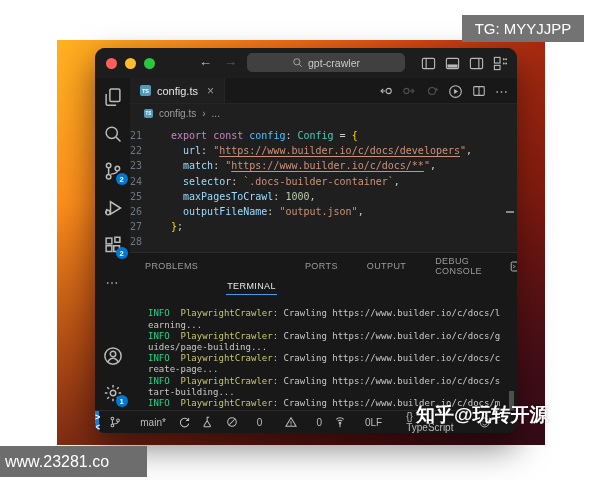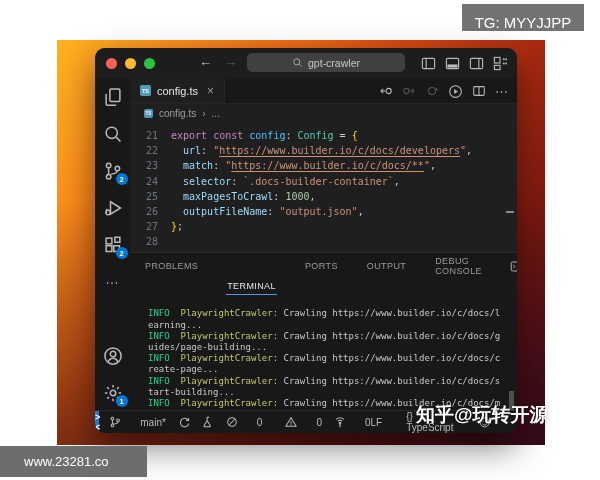--- a/index.html
+++ b/index.html
@@ -61,21 +61,21 @@
   .breadcrumb { position:absolute; left:35px; top:56px; right:0; height:19px;
     background:#1f1f1f; display:flex; align-items:center; gap:6px; padding-left:14px;
     font-size:10px; color:#9d9d9d; }
   .tsicon.small { width:9px; height:9px; font-size:4.5px; }
 
   
   .editor { position:absolute; left:35px; top:75px; right:0; height:129px;
     background:#1f1f1f; font-family:"DejaVu Sans Mono", monospace;
     font-size:10px; line-height:15.2px; padding-top:5px; }
   .code-line { display:flex; white-space:pre; }
-  .ln { flex:0 0 28px; text-align:right; color:#6e7681; }
+  .ln { flex:0 0 28px; text-align:left; color:#6e7681; }
   .code { margin-left:13px; }
   .tk-kw{color:#c586c0} .tk-var{color:#4fc1ff} .tk-type{color:#4ec9b0}
   .tk-prop{color:#9cdcfe} .tk-str{color:#ce9178}
   .tk-strlink{color:#ce9178; text-decoration:underline; text-underline-offset:2px;}
   .tk-num{color:#b5cea8} .tk-brace{color:#ffd700} .tk-p,.tk-plain{color:#cccccc}
   .overview-dash { position:absolute; right:3px; top:88px; width:8px; height:2px; background:#8a8a8a; }
 
   
   .panel { position:absolute; left:35px; top:204px; right:0; bottom:23px;
     background:#181818; border-top:1px solid #2b2b2b; }
@@ -98,26 +98,26 @@
     border-top:1px solid #2b2b2b; display:flex; align-items:center; font-size:10px; color:#bcbcbc; }
   .remote { width:35px; height:100%; background:#1f7ad1; color:#fff; display:flex;
     align-items:center; justify-content:center; font-weight:bold; font-size:9px;
     border-bottom-left-radius:10px; letter-spacing:-1px; }
   .sb-left { display:flex; align-items:center; gap:12px; padding-left:10px; }
   .sb-right { margin-left:auto; display:flex; align-items:center; gap:24px; margin-right:92px; }
   .sb-group { display:flex; align-items:center; gap:19px; }
   .statusbar svg.ic { stroke:#bcbcbc; }
 
   
-  .badge-top { position:absolute; left:462px; top:4px; width:122px; height:27px;
-    background:#737373; color:#fff; display:flex; align-items:flex-end; justify-content:center;
+  .badge-top { position:absolute; left:462px; top:15px; width:122px; height:27px;
+    background:#737373; color:#fff; display:flex; align-items:center; justify-content:center;
     font-size:15px; z-index:30; }
   .badge-bottom { position:absolute; left:0; top:446px; width:147px; height:31px;
-    background:#6d6d6d; color:#fff; display:flex; align-items:center; padding-left:24px;
-    font-size:13px; z-index:30; }
+    background:#6d6d6d; color:#fff; display:flex; align-items:center; padding-left:5px;
+    font-size:16px; z-index:30; }
   .zhihu { position:absolute; left:416px; top:402px; font-size:19px; font-weight:700;
     color:#ffffff; z-index:20; text-shadow:0 0 2px rgba(0,0,0,.35); white-space:nowrap; }
 </style>
 </head>
 <body>
 
 <div class="photo"></div>
 
 <div class="photo" style="background:none;">
   <div class="vscode">

